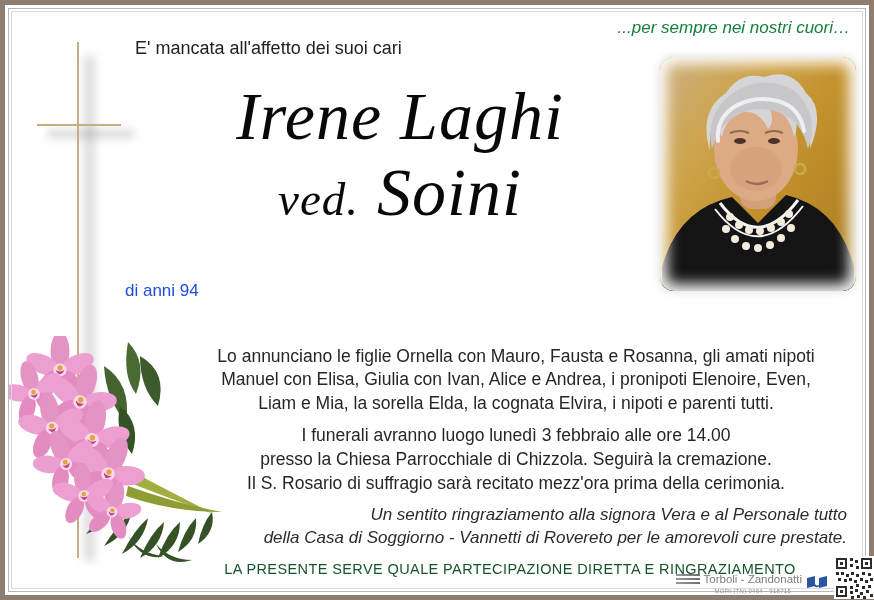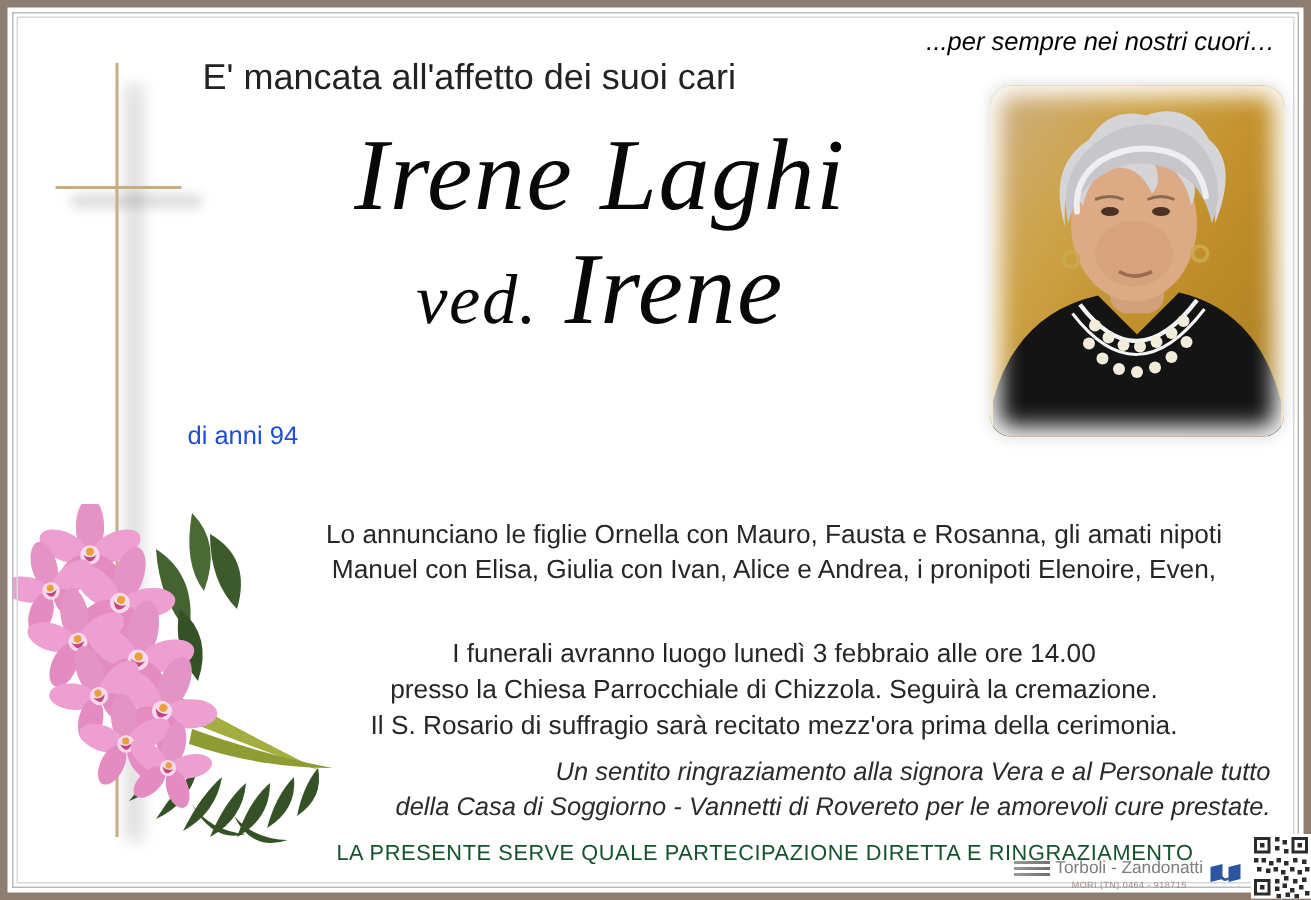--- a/index.html
+++ b/index.html
@@ -31,24 +31,24 @@
     box-shadow:0 0 10px rgba(0,0,0,.15);
     z-index:5;
   }
   .photo::after{content:"";position:absolute;inset:0;border-radius:14px;
     box-shadow:inset 0 0 14px 7px rgba(255,255,255,.95);}
   .photo svg{display:block;width:100%;height:100%;}
 
   
   .tagline{
     position:absolute;top:18px;left:480px;width:370px;text-align:right;
-    font-style:italic;font-size:17px;color:#000000;z-index:6;
+    font-style:italic;font-size:17px;color:#15803d;z-index:6;
   }
   .intro{
-    position:absolute;top:38px;left:135px;font-size:24px;color:#222;z-index:6;
+    position:absolute;top:38px;left:135px;font-size:18px;color:#222;z-index:6;
   }
   .headline{
     position:absolute;top:82px;left:125px;width:550px;text-align:center;
     font-family:"Liberation Serif", serif;color:#080808;z-index:6;line-height:1.0;font-style:italic;
   }
   .headline .line1{font-size:68px;letter-spacing:1px;}
   .headline .line2{margin-top:8px;font-size:68px;letter-spacing:1px;}
   .headline .prefix{font-size:47px;}
   .age{
     position:absolute;top:281px;left:125px;width:545px;text-align:left;
@@ -139,28 +139,29 @@
         <circle cx="131" cy="171" r="4"></circle>
       </g>
     </svg>
   </div>
 
   <div class="tagline">...per sempre nei nostri cuori…</div>
   <div class="intro">E' mancata all'affetto dei suoi cari</div>
 
   <div class="headline">
     <div class="line1">Irene Laghi</div>
-    <div class="line2"><span class="prefix">ved.</span> <span>Irene</span></div>
+    <div class="line2"><span class="prefix">ved.</span> <span>Soini</span></div>
   </div>
 
   <div class="age">di anni 94</div>
 
   <div class="para announcement">
     <div>Lo annunciano le figlie Ornella con Mauro, Fausta e Rosanna, gli amati nipoti</div>
     <div>Manuel con Elisa, Giulia con Ivan, Alice e Andrea, i pronipoti Elenoire, Even,</div>
+    <div>Liam e Mia, la sorella Elda, la cognata Elvira, i nipoti e parenti tutti.</div>
   </div>
 
 
   <div class="para funeral">
     <div>I funerali avranno luogo lunedì 3 febbraio alle ore 14.00</div>
     <div>presso la Chiesa Parrocchiale di Chizzola. Seguirà la cremazione.</div>
     <div>Il S. Rosario di suffragio sarà recitato mezz'ora prima della cerimonia.</div>
   </div>
 
   <div class="para thanks">

